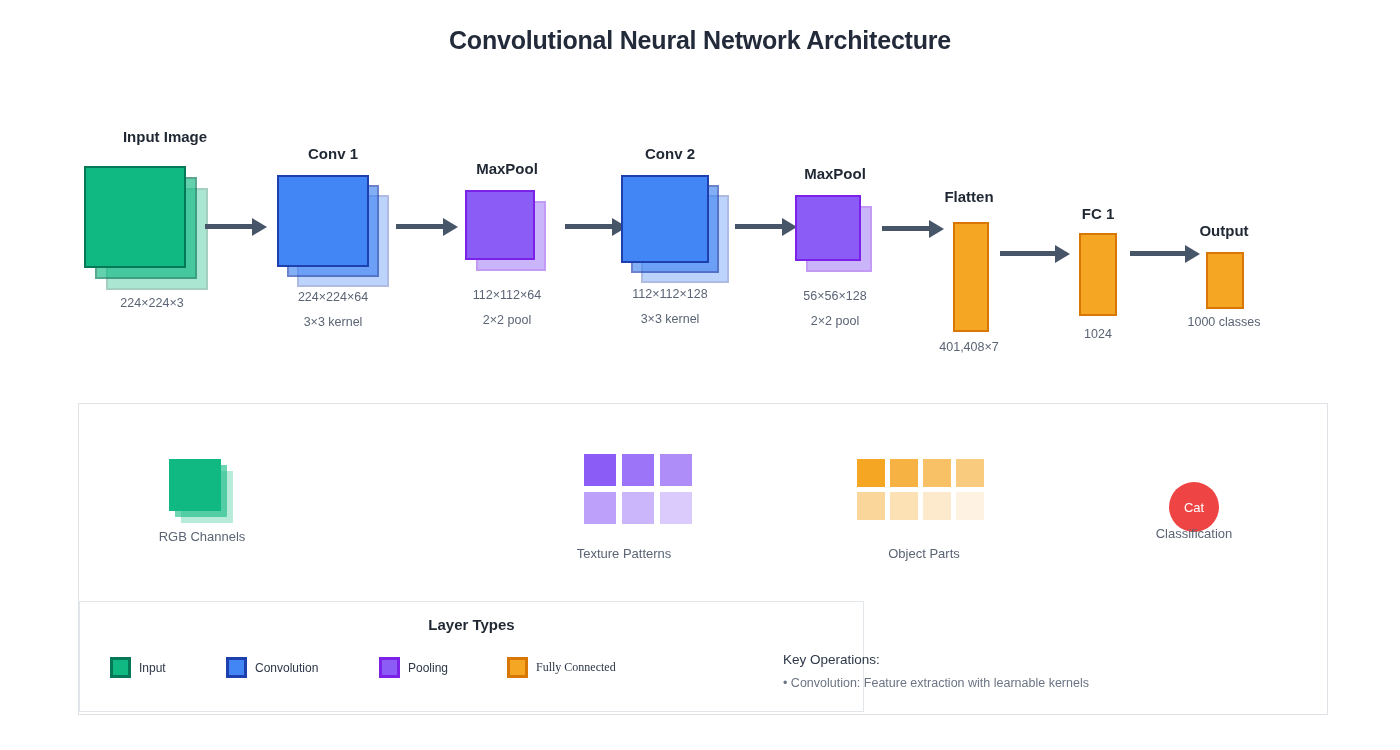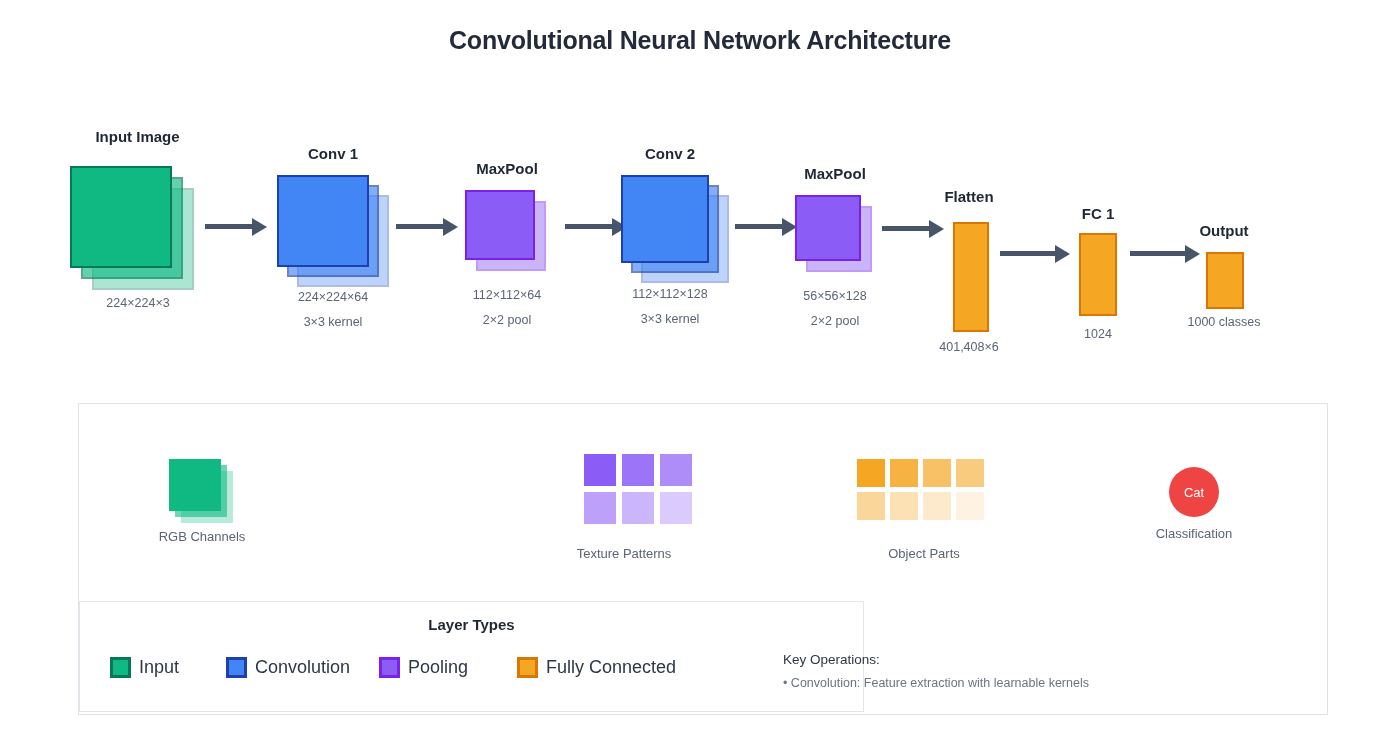--- a/index.html
+++ b/index.html
@@ -134,21 +134,21 @@
   }
   .legend-item { position: absolute; top: 55px; display: flex; align-items: center; }
   .legend-swatch {
     width: 21px; height: 21px;
     box-sizing: border-box;
     border-style: solid;
     border-width: 3px;
     margin-right: 8px;
     flex: 0 0 auto;
   }
-  .legend-text { font-size: 18px; color: #2d3748; white-space: nowrap; }
+  .legend-text { font-size: 12px; color: #2d3748; white-space: nowrap; }
 
   #key-ops {
     position: absolute;
     left: 704px;
     top: 248px;
     width: 420px;
   }
   #key-ops-title {
     font-size: 13.5px;
     color: #2d3748;
@@ -171,21 +171,21 @@
     justify-content: center;
     color: #ffffff;
     font-size: 13px;
   }
 </style>
 </head>
 <body>
 
 <div class="abs" id="diagram-title">Convolutional Neural Network Architecture</div>
 
-<div class="layer-group" style="left:70px; top:128px; width:135px; height:180px;">
+<div class="layer-group" style="left:84px; top:128px; width:135px; height:180px;padding-left:27px;">
   <div class="layer-title" style="top:0px;">Input Image</div>
   <div class="stack" style="left:0px; top:38px; width:135px; height:110px;">
     <div class="card" style="left:22px; top:22px; width:102px; height:102px; background:#10b981; border-color:#047857; border-width:2px; opacity:0.35;"></div>
     <div class="card" style="left:11px; top:11px; width:102px; height:102px; background:#10b981; border-color:#047857; border-width:2px; opacity:0.65;"></div>
     <div class="card" style="left:0px; top:0px; width:102px; height:102px; background:#10b981; border-color:#047857; border-width:2px; opacity:1;"></div>
   </div>
   <div class="sublabel" style="top:168px; left:68px;">224×224×3</div>
 </div>
 
 <div class="arrow" style="left:205px; top:218px; width:62px;">
@@ -251,21 +251,21 @@
 </div>
 
 <div class="arrow" style="left:882px; top:220px; width:62px;">
   <div class="shaft" style="width:47px;"></div>
   <div class="head" style="left:47px;"></div>
 </div>
 
 <div class="layer-group" style="left:936px; top:188px; width:70px; height:160px;">
   <div class="layer-title" style="top:0px; left:33px;">Flatten</div>
   <div class="bar" style="left:17px; top:34px; width:36px; height:110px; background:#f5a623; border-color:#d97706;"></div>
-  <div class="sublabel" style="top:152px; left:33px;">401,408×6</div>
+  <div class="sublabel" style="top:152px; left:33px;">401,408×7</div>
 </div>
 
 <div class="arrow" style="left:1000px; top:245px; width:70px;">
   <div class="shaft" style="width:55px;"></div>
   <div class="head" style="left:55px;"></div>
 </div>
 
 <div class="layer-group" style="left:1068px; top:205px; width:62px; height:150px;">
   <div class="layer-title" style="top:0px; left:30px;">FC 1</div>
   <div class="bar" style="left:11px; top:28px; width:38px; height:83px; background:#f5a623; border-color:#d97706;"></div>
@@ -316,21 +316,21 @@
       <div class="fm-cell" style="background:#f5a623; opacity:0.58;"></div>
       <div class="fm-cell" style="background:#f5a623; opacity:0.46;"></div>
       <div class="fm-cell" style="background:#f5a623; opacity:0.34;"></div>
       <div class="fm-cell" style="background:#f5a623; opacity:0.23;"></div>
       <div class="fm-cell" style="background:#f5a623; opacity:0.13;"></div>
     </div>
     <div class="fm-label" style="top:87px; left:85px;">Object Parts</div>
   </div>
 
   <div class="fm-group" style="left:1020px; top:60px; width:190px; height:120px;">
-    <div id="classification-circle" style="left:70px; top:3px; background:#ef4444;">
+    <div id="classification-circle" style="left:70px; top:18px; background:#ef4444;">
       <span>Cat</span>
     </div>
     <div class="fm-label" style="top:62px; left:95px;">Classification</div>
   </div>
 
   <div class="abs" id="legend-panel">
     <div id="legend-title">Layer Types</div>
 
     <div class="legend-item" style="left:30px;">
       <div class="legend-swatch" style="background:#10b981; border-color:#047857;"></div>
@@ -340,21 +340,21 @@
     <div class="legend-item" style="left:146px;">
       <div class="legend-swatch" style="background:#4285f4; border-color:#1e40af;"></div>
       <div class="legend-text">Convolution</div>
     </div>
 
     <div class="legend-item" style="left:299px;">
       <div class="legend-swatch" style="background:#8b5cf6; border-color:#7c22e8;"></div>
       <div class="legend-text">Pooling</div>
     </div>
 
-    <div class="legend-item" style="left:437px;">
+    <div class="legend-item" style="left:427px;font-family:Liberation Serif, serif;">
       <div class="legend-swatch" style="background:#f5a623; border-color:#d97706;"></div>
       <div class="legend-text">Fully Connected</div>
     </div>
   </div>
 
   <div id="key-ops">
     <div id="key-ops-title">Key Operations:</div>
     <div id="key-ops-item">• Convolution: Feature extraction with learnable kernels</div>
   </div>
 

